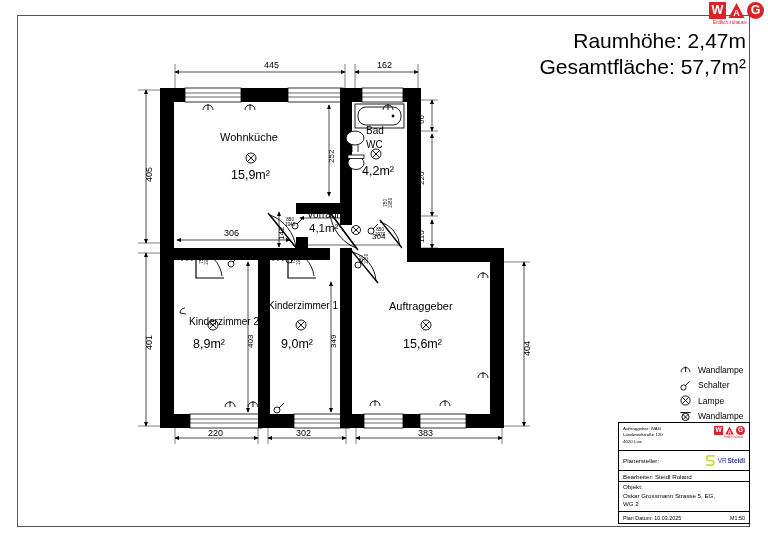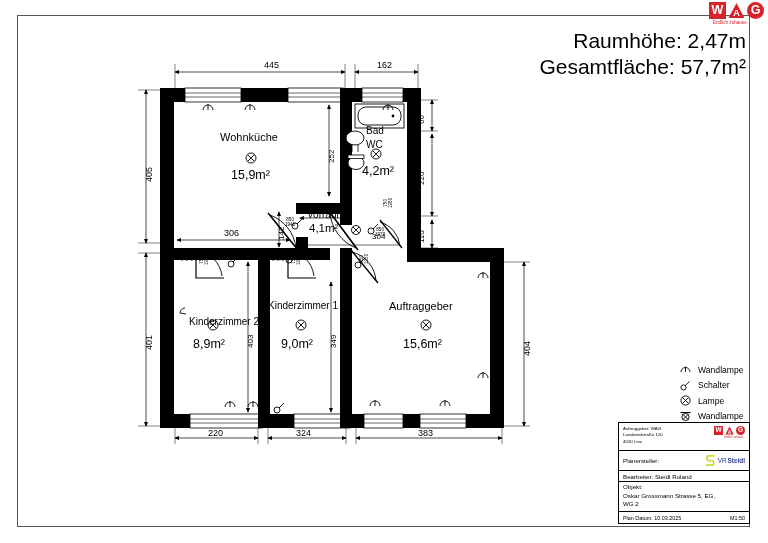--- a/index.html
+++ b/index.html
@@ -350,21 +350,21 @@
   <div class="dimtxt rot" style="left:417px;top:243px;font-size:8px;">110</div>
   <div class="dimtxt rot" style="left:522px;top:356px;">404</div>
   <div class="dimtxt rot" style="left:327px;top:163px;font-size:8px;">252</div>
   <div class="dimtxt" style="left:224px;top:228px;">306</div>
   <div class="dimtxt" style="left:313px;top:206px;font-size:8px;">114</div>
   <div class="dimtxt rot" style="left:277px;top:240px;font-size:8px;">142</div>
   <div class="dimtxt" style="left:336px;top:232px;font-size:8px;margin-left:36px;">304</div>
   <div class="dimtxt rot" style="left:246px;top:348px;font-size:8px;">403</div>
   <div class="dimtxt rot" style="left:329px;top:348px;font-size:8px;">349</div>
   <div class="dimtxt" style="left:208px;top:428px;">220</div>
-  <div class="dimtxt" style="left:296px;top:428px;">324</div>
+  <div class="dimtxt" style="left:296px;top:428px;">302</div>
   <div class="dimtxt" style="left:418px;top:428px;">383</div>
 
   <div class="tiny" style="left:285px;top:218px;"><span style="white-space:pre-line">850
 1940</span></div>
   <div class="tiny" style="left:375px;top:228px;"><span style="white-space:pre-line">850
 1970</span></div>
   <div class="tiny rot" style="left:200px;top:265px;"><span style="white-space:pre-line">750
 1980</span></div>
   <div class="tiny rot" style="left:292px;top:265px;"><span style="white-space:pre-line">750
 1980</span></div>

